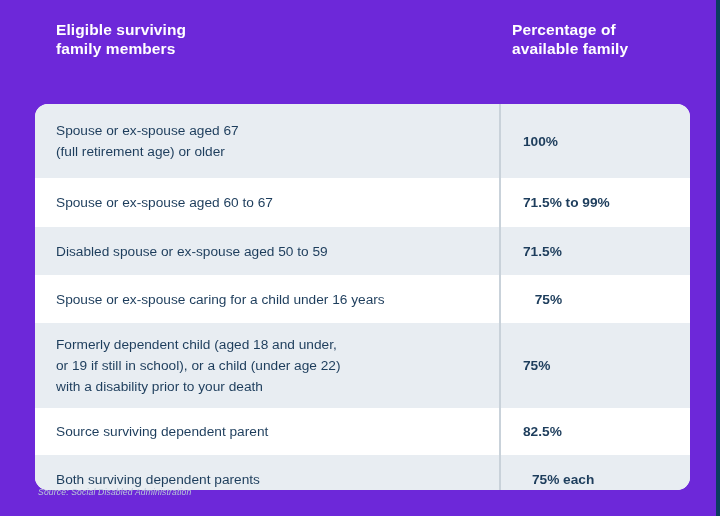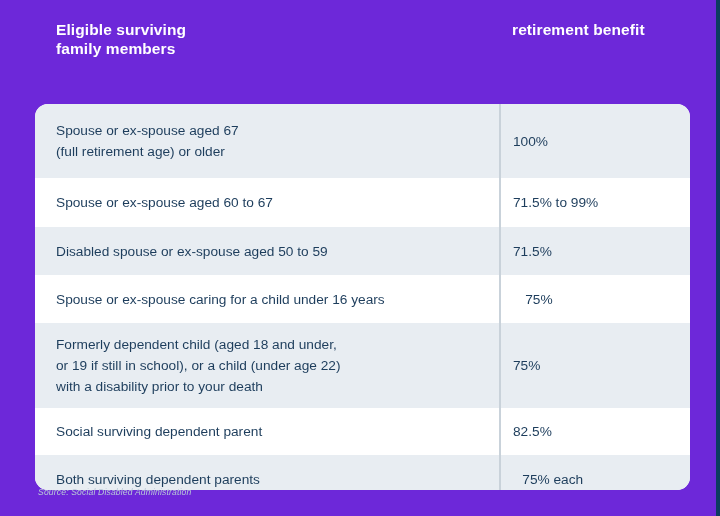--- a/index.html
+++ b/index.html
@@ -62,24 +62,24 @@
   .cell-desc {
     width:464px;
     padding-left:21px;
     padding-right:10px;
     color:#1d3d5c;
     font-size:13.7px;
     line-height:21px;
   }
   .cell-pct {
     width:191px;
-    padding-left:14px;
+    padding-left:24px;
     color:#1d3d5c;
     font-size:13.7px;
-    font-weight:normal;
+    font-weight:bold;
     line-height:21px;
   }
   .cell-desc .tline { display:block; white-space:nowrap; }
 
   
   .h1 { height:74px; }
   .h2 { height:49px; }
   .h3 { height:48px; }
   .h4 { height:48px;gap:42px; }
   .h5 { height:85px; }
@@ -101,21 +101,22 @@
 <body>
 
 <div class="infographic">
 
   <div class="table-header">
     <div class="header-col left">
       <span class="hline">Eligible surviving</span>
       <span class="hline">family members</span>
     </div>
     <div class="header-col right">
-      <span class="hline">retirement benefit</span>
+      <span class="hline">Percentage of</span>
+      <span class="hline">available family</span>
     </div>
   </div>
 
   <div class="card">
     <div class="divider"></div>
 
     <div class="row shade h1">
       <div class="cell-desc">
         <span class="tline">Spouse or ex-spouse aged 67</span>
         <span class="tline">(full retirement age) or older</span>
@@ -148,21 +149,21 @@
       <div class="cell-desc">
         <span class="tline">Formerly dependent child (aged 18 and under,</span>
         <span class="tline">or 19 if still in school), or a child (under age 22)</span>
         <span class="tline">with a disability prior to your death</span>
       </div>
       <div class="cell-pct">75%</div>
     </div>
 
     <div class="row plain h6">
       <div class="cell-desc">
-        <span class="tline">Social surviving dependent parent</span>
+        <span class="tline">Source surviving dependent parent</span>
       </div>
       <div class="cell-pct">82.5%</div>
     </div>
 
     <div class="row shade h7">
       <div class="cell-desc">
         <span class="tline">Both surviving dependent parents</span>
       </div>
       <div class="cell-pct">75% each</div>
     </div>

